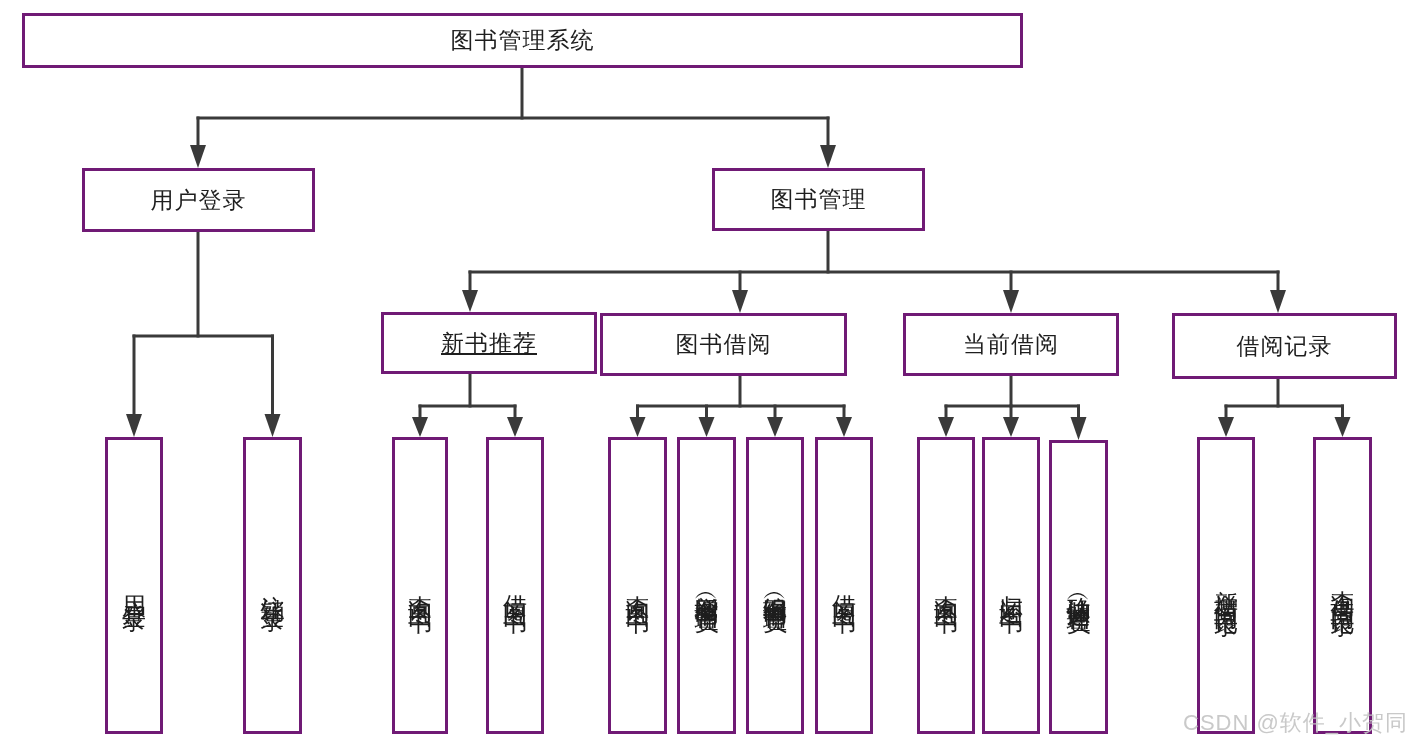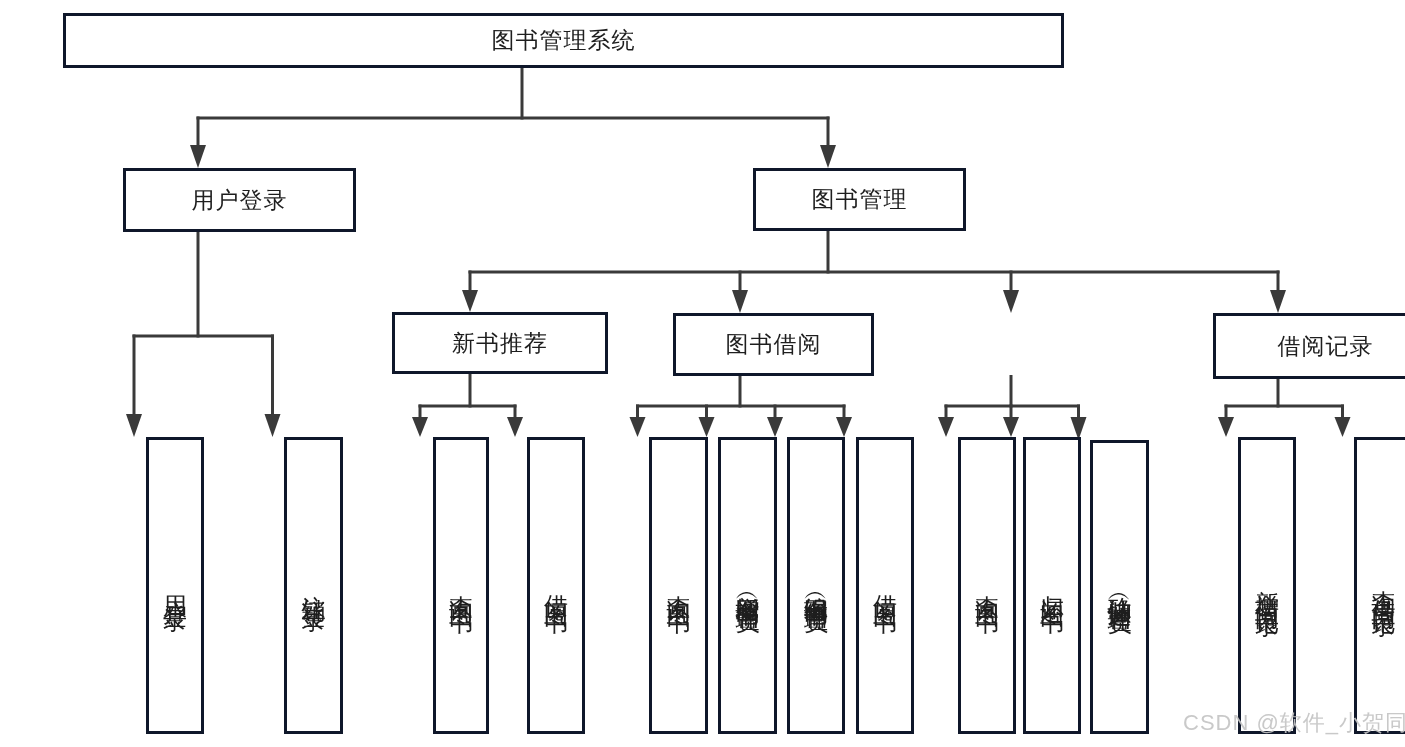--- a/index.html
+++ b/index.html
@@ -10,25 +10,24 @@
     overflow:hidden;
     font-family:"Liberation Sans","DejaVu Sans",sans-serif;
     color:#1e1e1e;
   }
   .wires{position:absolute;left:0;top:0;width:1405px;height:747px;}
   .wires line{stroke:#3a3a3a;stroke-width:3;}
   .wires polygon{fill:#3a3a3a;stroke:none;}
   .node{
     position:absolute;
     box-sizing:border-box;
-    border:3px solid #0f172a;
+    border:3px solid #701a75;
     background:#ffffff;
     display:flex;align-items:center;justify-content:center;
     text-align:center;
-    margin-left:41px;
   }
   .hnode{font-size:23px;letter-spacing:1px;}
   .root{left:22px;top:13px;width:1001px;height:55px;}
   .leaf{
     top:437px;height:297px;
     writing-mode:vertical-rl;
     font-size:24px;
     letter-spacing:5px;
     line-height:1;
   }
@@ -117,25 +116,28 @@
     <span>图书管理系统</span>
   </div>
 
   <div class="node hnode" style="left:82px;top:168px;width:233px;height:64px;">
     <span>用户登录</span>
   </div>
   <div class="node hnode" style="left:712px;top:168px;width:213px;height:63px;">
     <span>图书管理</span>
   </div>
 
-  <div class="node hnode" style="left:351px;top:312px;width:216px;height:62px;">
+  <div class="node hnode" style="left:381px;top:312px;width:216px;height:62px;text-decoration:underline;">
     <span>新书推荐</span>
   </div>
-  <div class="node hnode" style="left:632px;top:313px;width:201px;height:63px;">
+  <div class="node hnode" style="left:600px;top:313px;width:247px;height:63px;">
     <span>图书借阅</span>
+  </div>
+  <div class="node hnode" style="left:903px;top:313px;width:216px;height:63px;">
+    <span>当前借阅</span>
   </div>
   <div class="node hnode" style="left:1172px;top:313px;width:225px;height:66px;">
     <span>借阅记录</span>
   </div>
 
   <div class="node leaf" style="left:105px;width:58px;">
     <span>用户登录</span>
   </div>
   <div class="node leaf" style="left:243px;width:59px;">
     <span>注销登录</span>

